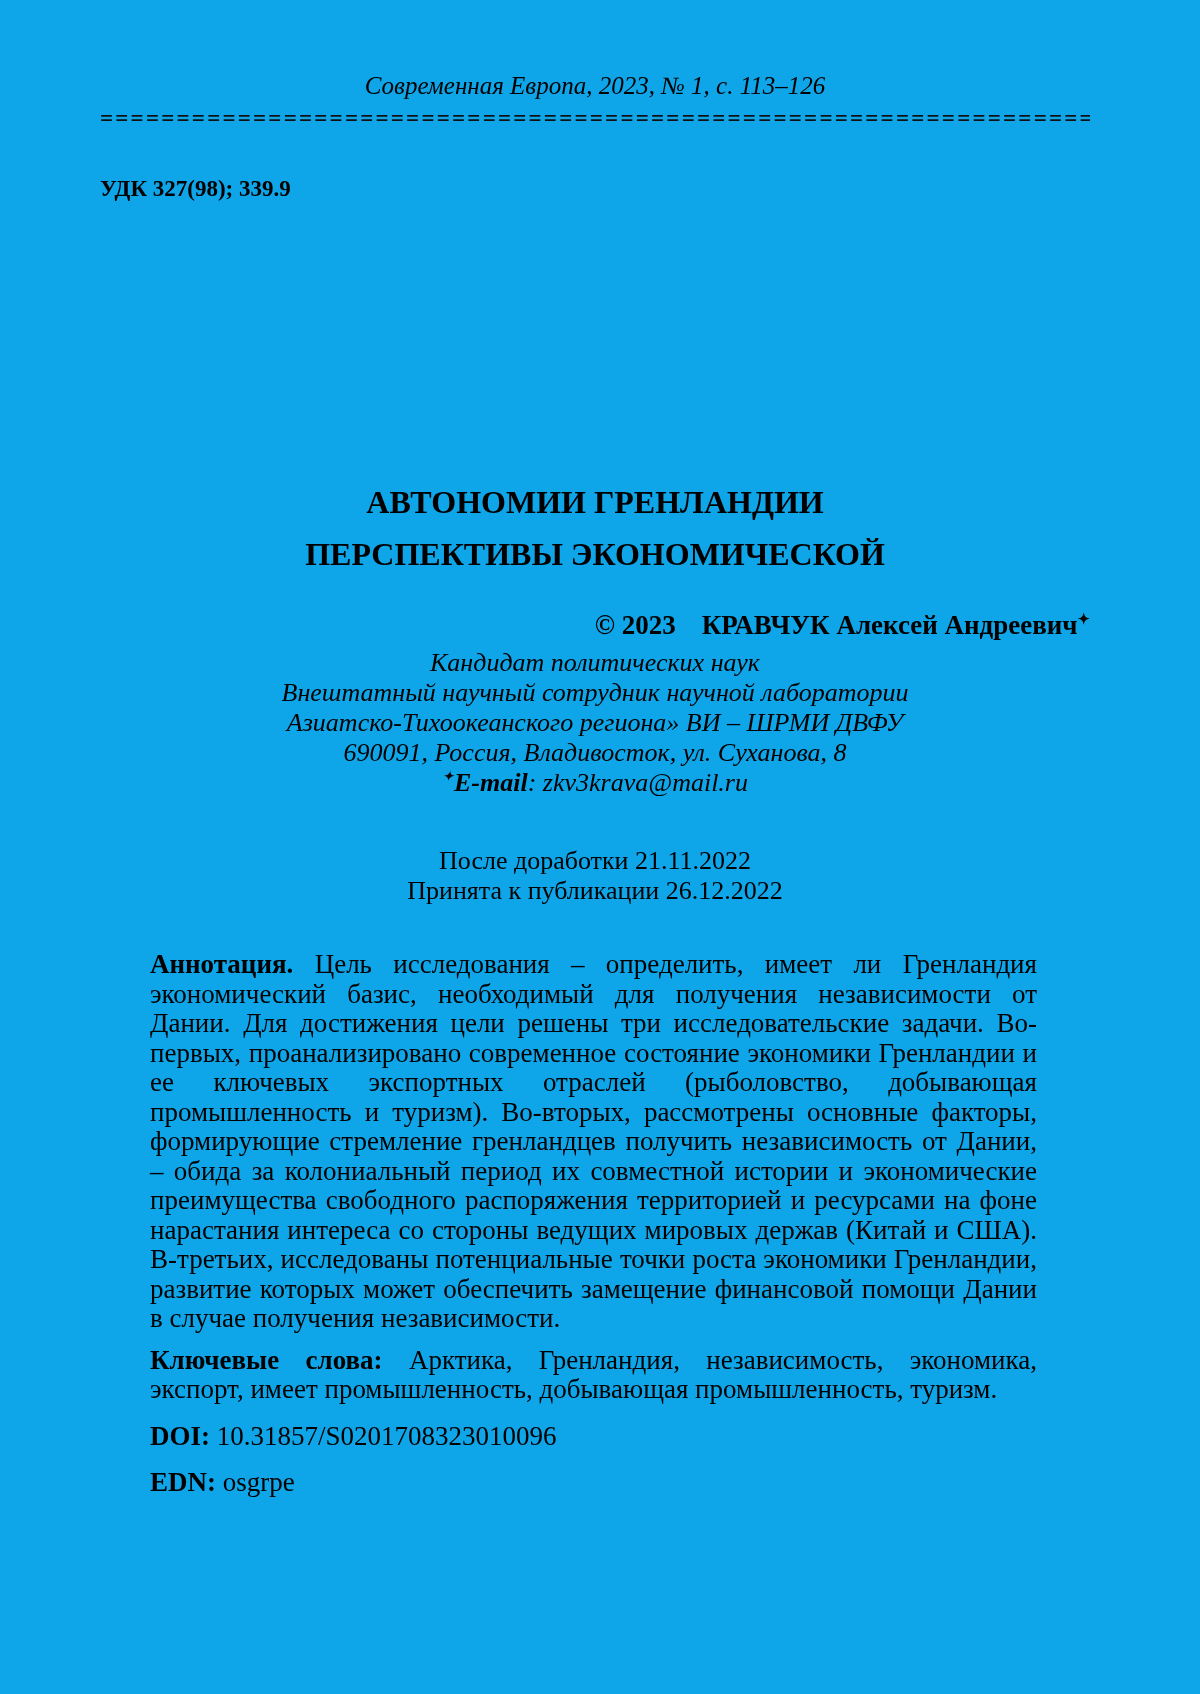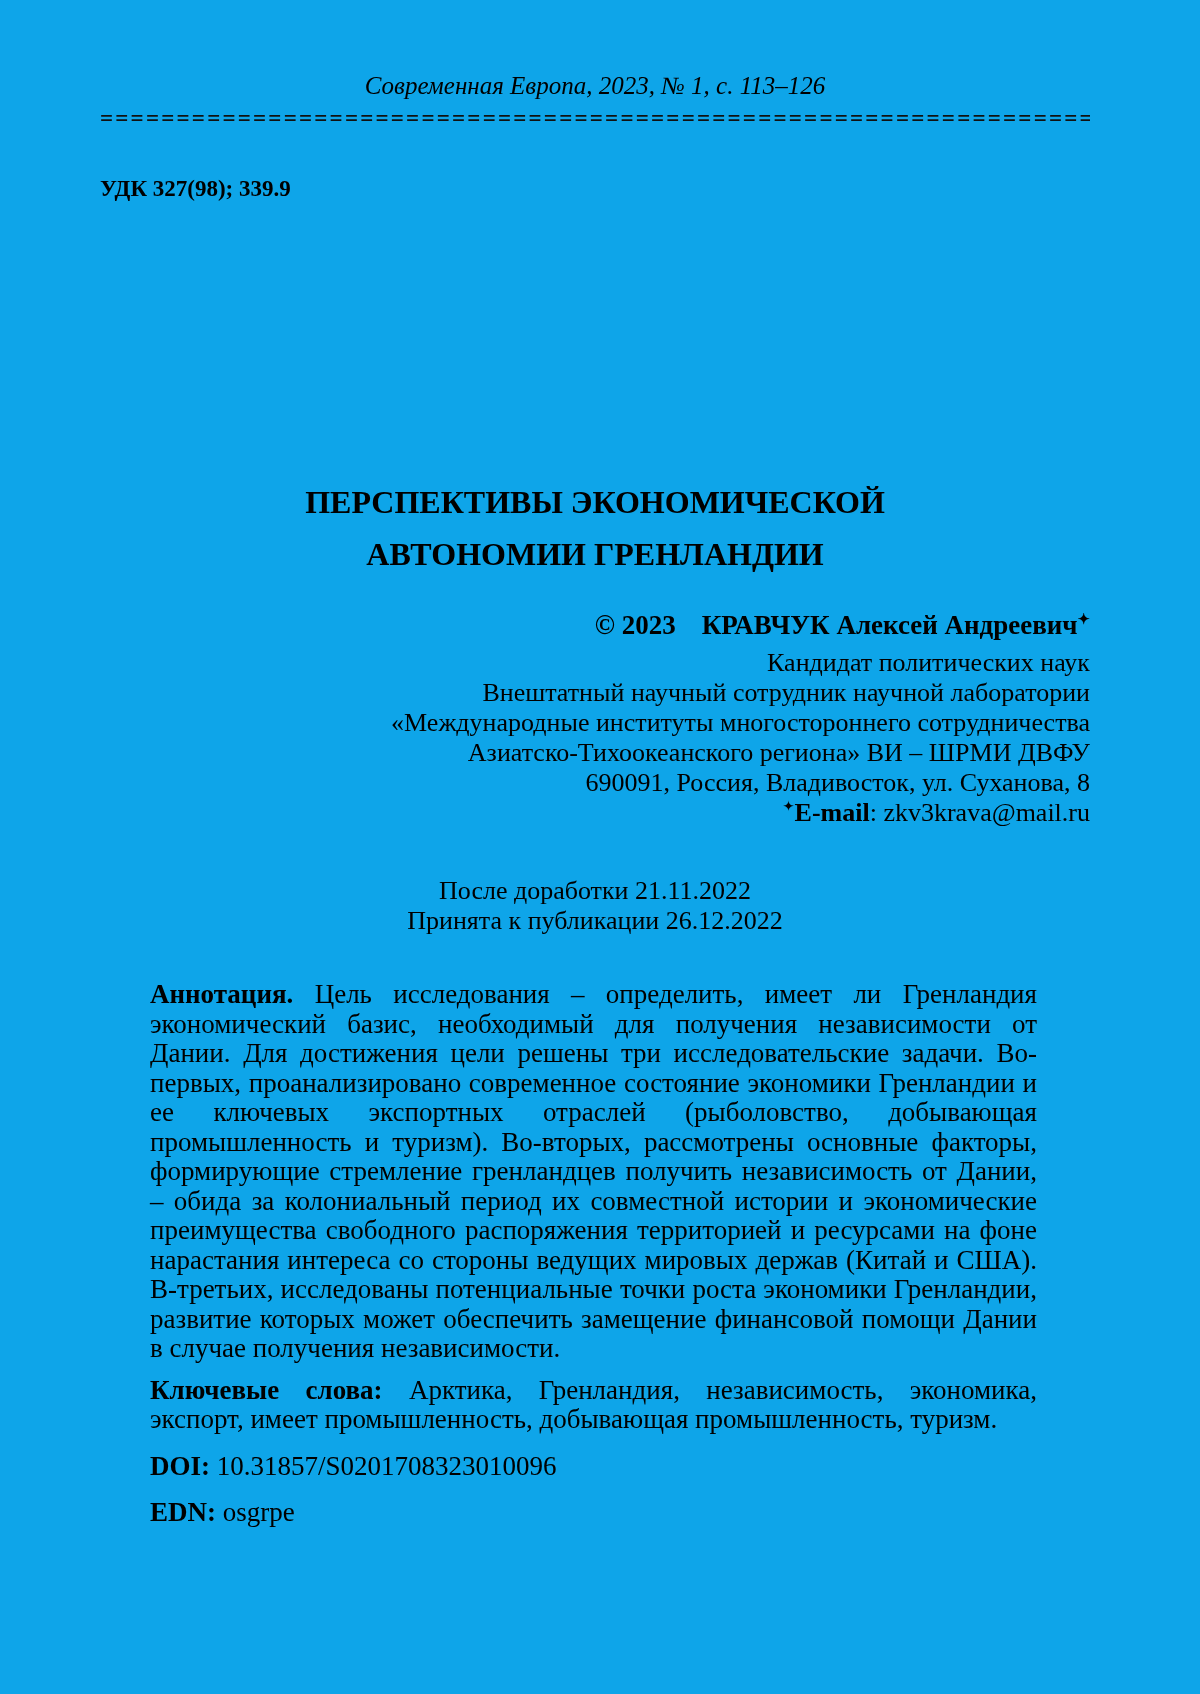--- a/index.html
+++ b/index.html
@@ -57,21 +57,22 @@
     line-height: 34px;
   }
   .author-line .copyright { margin-right: 26px; }
   .fn-mark {
     font-size: 0.55em;
     vertical-align: super;
     line-height: 0;
   }
   .affiliation {
     margin-top: 6px;
-    text-align: right;
+    text-align: center;
+    font-style: italic;
     font-size: 26px;
     line-height: 30px;
   }
   .email-line .email-label { font-weight: 700; }
   .dates {
     margin-top: 48px;
     text-align: center;
     font-size: 26px;
     line-height: 30px;
   }
@@ -99,32 +100,31 @@
 
 <div class="page">
 
   <div class="journal-header">Современная Европа, 2023, № 1, с. 113–126</div>
 
   <div class="divider">=================================================================</div>
 
   <div class="udk">УДК 327(98); 339.9</div>
 
   <div class="article-title">
+    <div>АВТОНОМИИ ГРЕНЛАНДИИ</div>
     <div>ПЕРСПЕКТИВЫ ЭКОНОМИЧЕСКОЙ</div>
-    <div>АВТОНОМИИ ГРЕНЛАНДИИ</div>
   </div>
 
   <div class="author-line">
     <span class="copyright">© 2023</span><span>КРАВЧУК Алексей Андреевич</span><span class="fn-mark">✦</span>
   </div>
 
   <div class="affiliation">
     <div>Кандидат политических наук</div>
     <div>Внештатный научный сотрудник научной лаборатории</div>
-    <div>«Международные институты многостороннего сотрудничества</div>
     <div>Азиатско-Тихоокеанского региона» ВИ – ШРМИ ДВФУ</div>
     <div>690091, Россия, Владивосток, ул. Суханова, 8</div>
     <div class="email-line">
       <span class="fn-mark">✦</span><span class="email-label">E-mail</span><span>: </span><span>zkv3krava@mail.ru</span>
     </div>
   </div>
 
   <div class="dates">
     <div>После доработки 21.11.2022</div>
     <div>Принята к публикации 26.12.2022</div>

